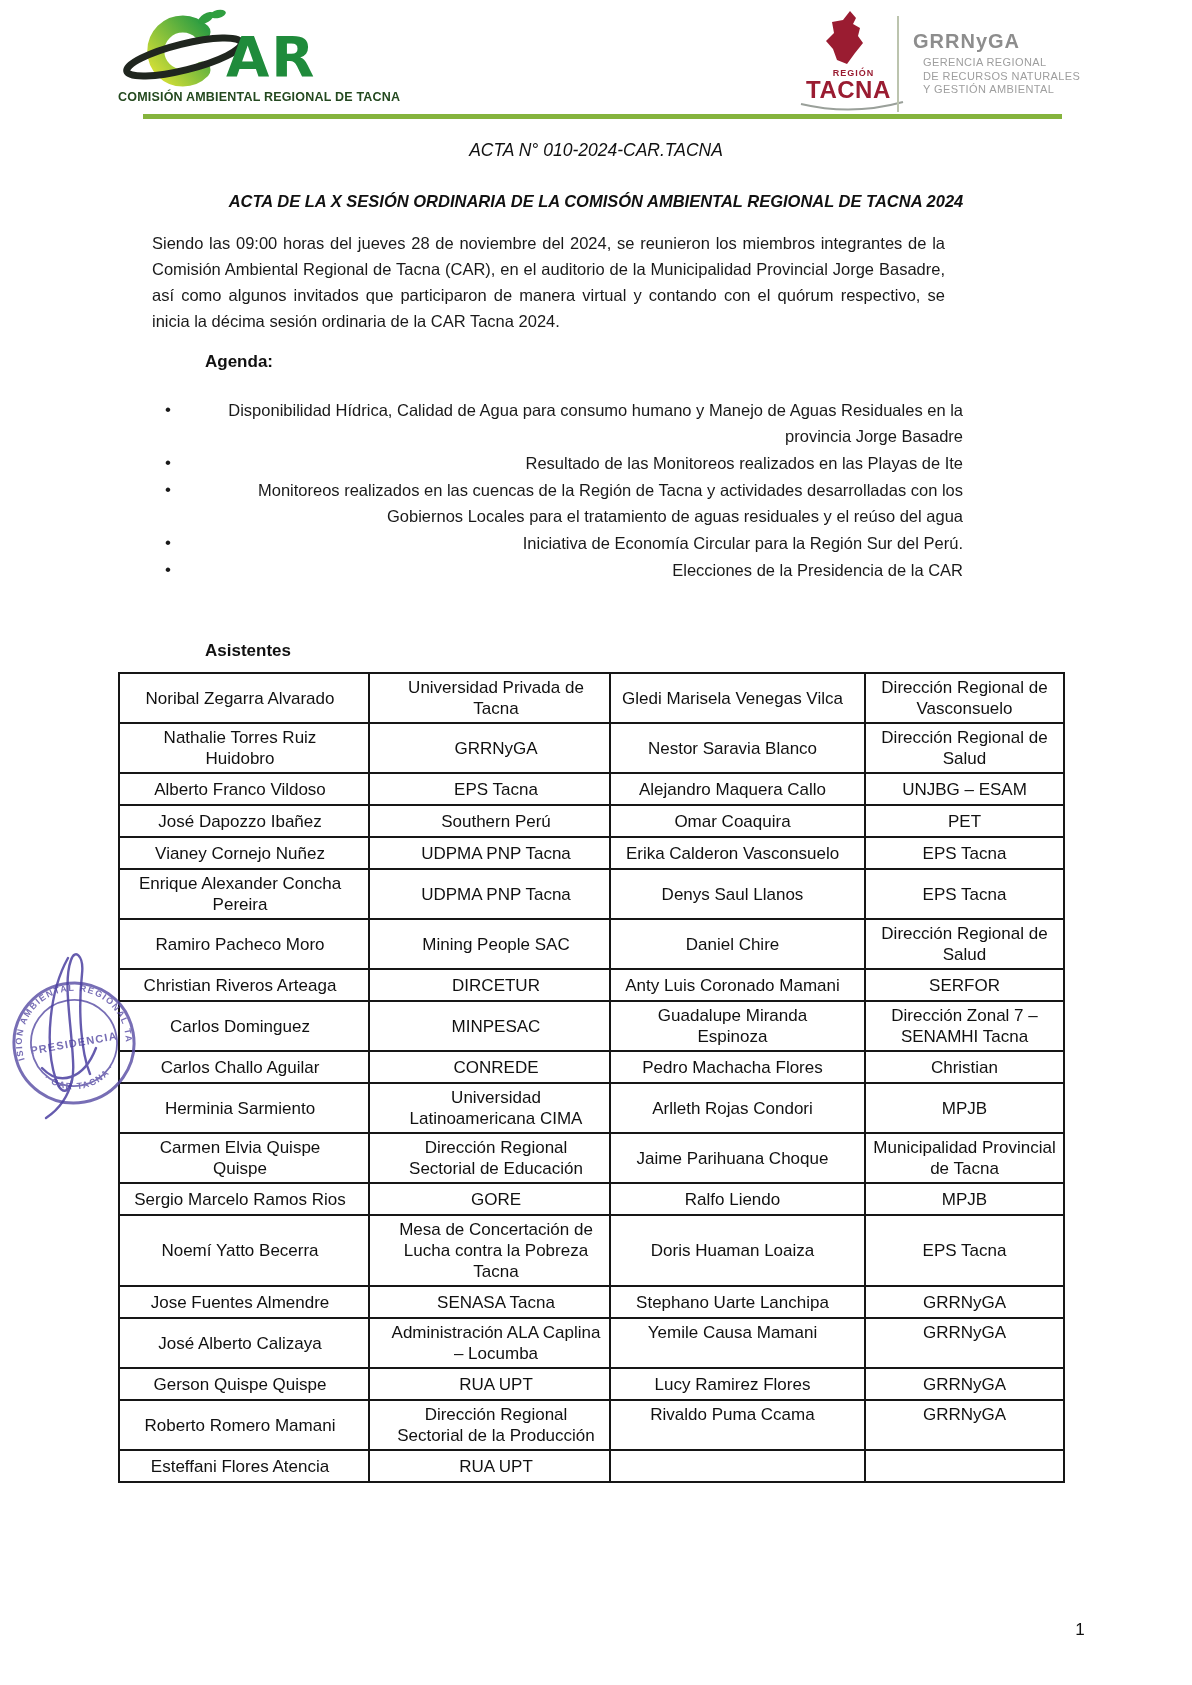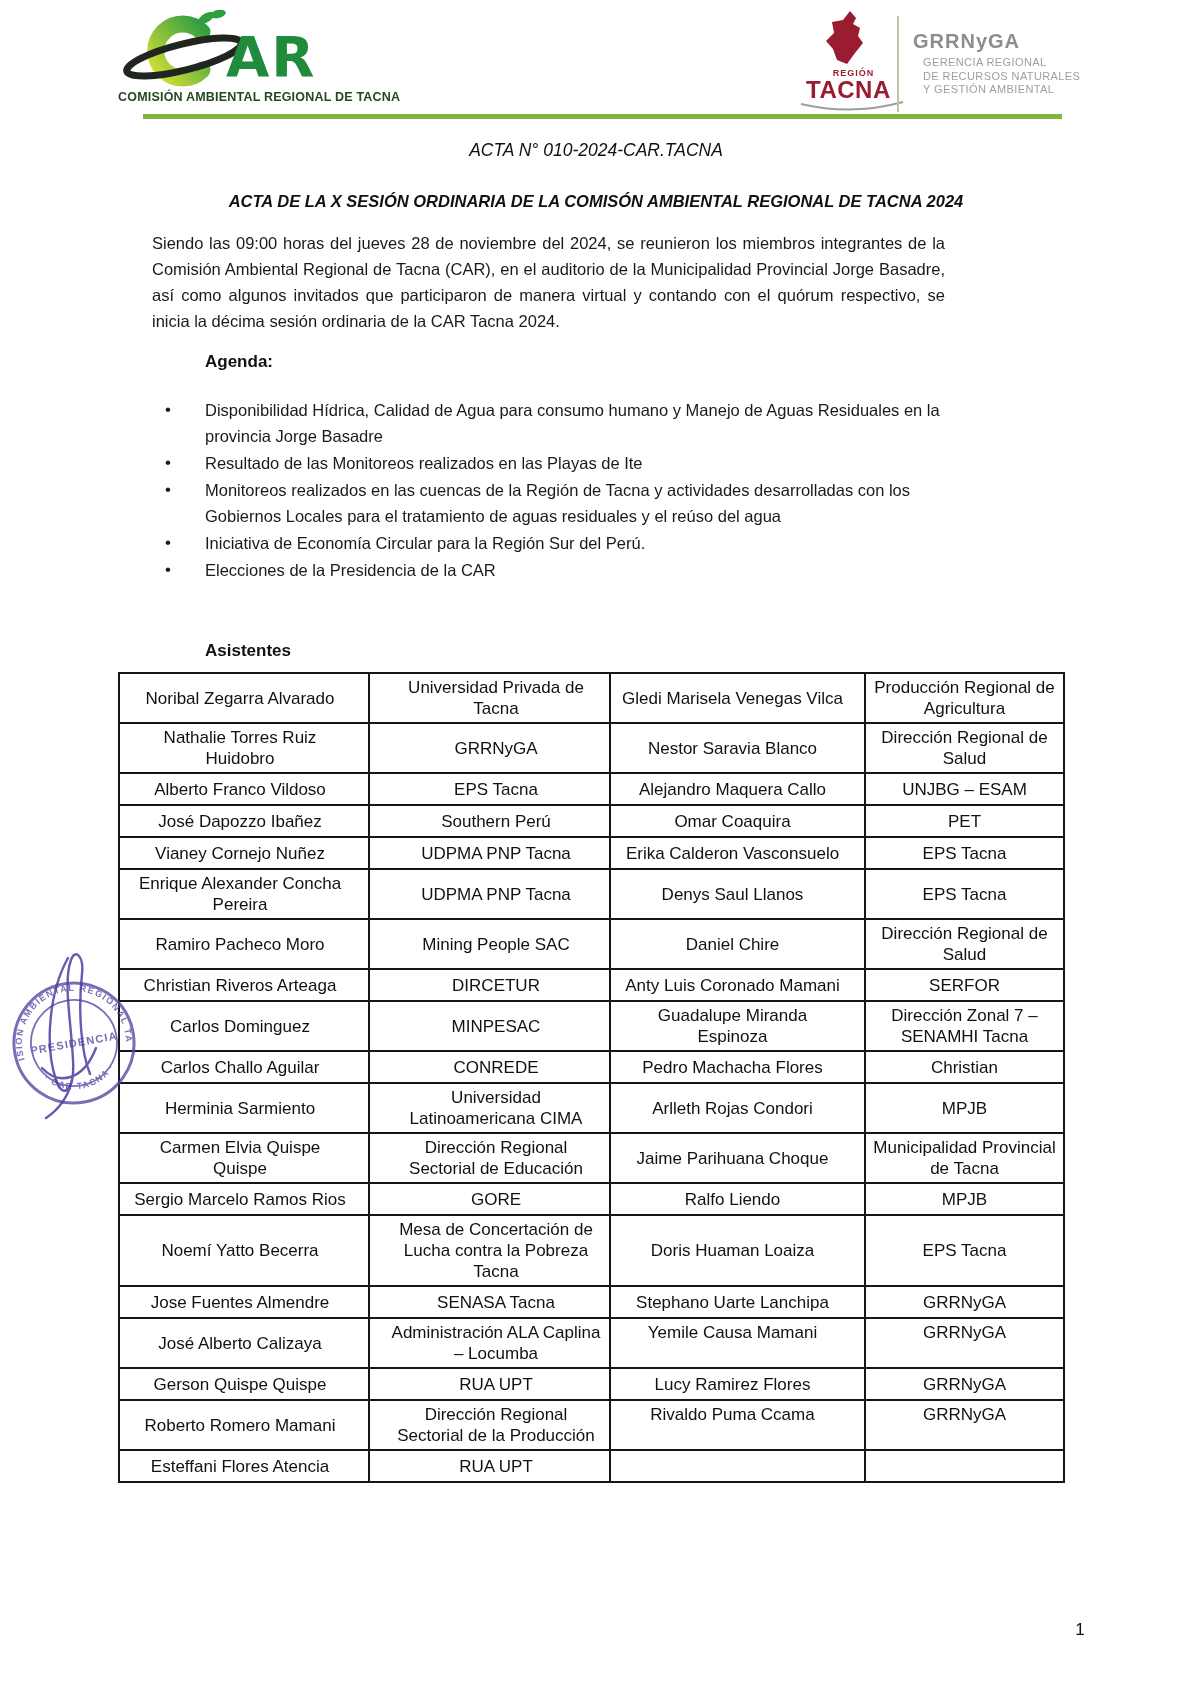--- a/index.html
+++ b/index.html
@@ -31,21 +31,21 @@
     font-size:16.5px; font-weight:bold; font-style:italic; color:#111; }
   .intro { position:absolute; left:152px; top:230px; width:793px;
     font-size:16.5px; line-height:26px; text-align:justify; color:#1a1a1a; }
   .agenda-heading, .attendees-heading { position:absolute; left:205px;
     font-size:17px; font-weight:bold; color:#111; }
   .agenda-heading { top:352px; }
   .attendees-heading { top:641px; }
   .agenda-list { position:absolute; left:163px; top:397px; width:800px;
     list-style:none; margin:0; padding:0; }
   .agenda-list li { position:relative; padding-left:42px; margin:0 0 1px 0;
-    font-size:16.5px; line-height:26px; color:#1a1a1a; }
+    font-size:16.5px; line-height:26px; color:#1a1a1a;text-align:right; }
   .agenda-list li::before { content:"•"; position:absolute; left:2px; top:0; font-size:17px; }
   
   .attendees { position:absolute; left:118px; top:672px; width:945px;
     border-collapse:collapse; table-layout:fixed; }
   .attendees td { border:2px solid #161616; font-size:17px; line-height:21px;
     color:#111; vertical-align:middle; height:24px; padding:3px 8px; word-wrap:break-word; }
   .attendees td.c1 { text-align:center; padding:3px 20px 3px 12px; }
   .attendees td.c2 { text-align:center;padding-left:21px; }
   .attendees td.c3 { text-align:center; padding:3px 20px 3px 10px; }
   .attendees td.c4 { text-align:center; padding:3px 6px; }
@@ -116,21 +116,21 @@
         <col style="width:241px">
         <col style="width:255px">
         <col style="width:199px">
     </colgroup>
     <tbody>
 
     <tr>
           <td class="c1">Noribal Zegarra Alvarado</td>
           <td class="c2">Universidad Privada de Tacna</td>
           <td class="c3">Gledi Marisela Venegas Vilca</td>
-          <td class="c4">Producción Regional de Agricultura</td>
+          <td class="c4">Dirección Regional de Vasconsuelo</td>
         </tr>
         <tr>
           <td class="c1">Nathalie Torres Ruiz Huidobro</td>
           <td class="c2">GRRNyGA</td>
           <td class="c3">Nestor Saravia Blanco</td>
           <td class="c4">Dirección Regional de Salud</td>
         </tr>
         <tr>
           <td class="c1">Alberto Franco Vildoso</td>
           <td class="c2">EPS Tacna</td>

